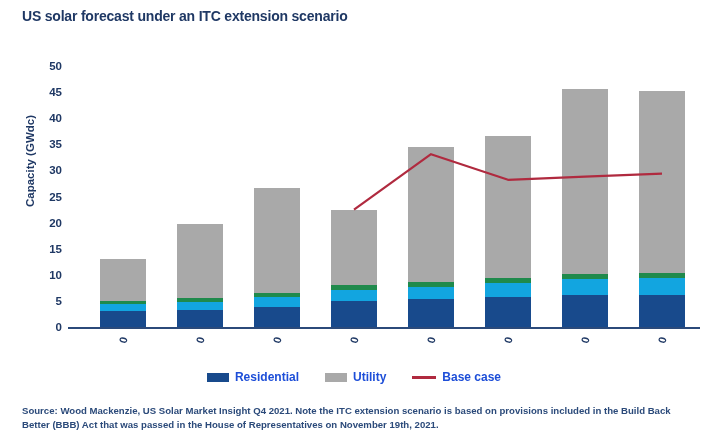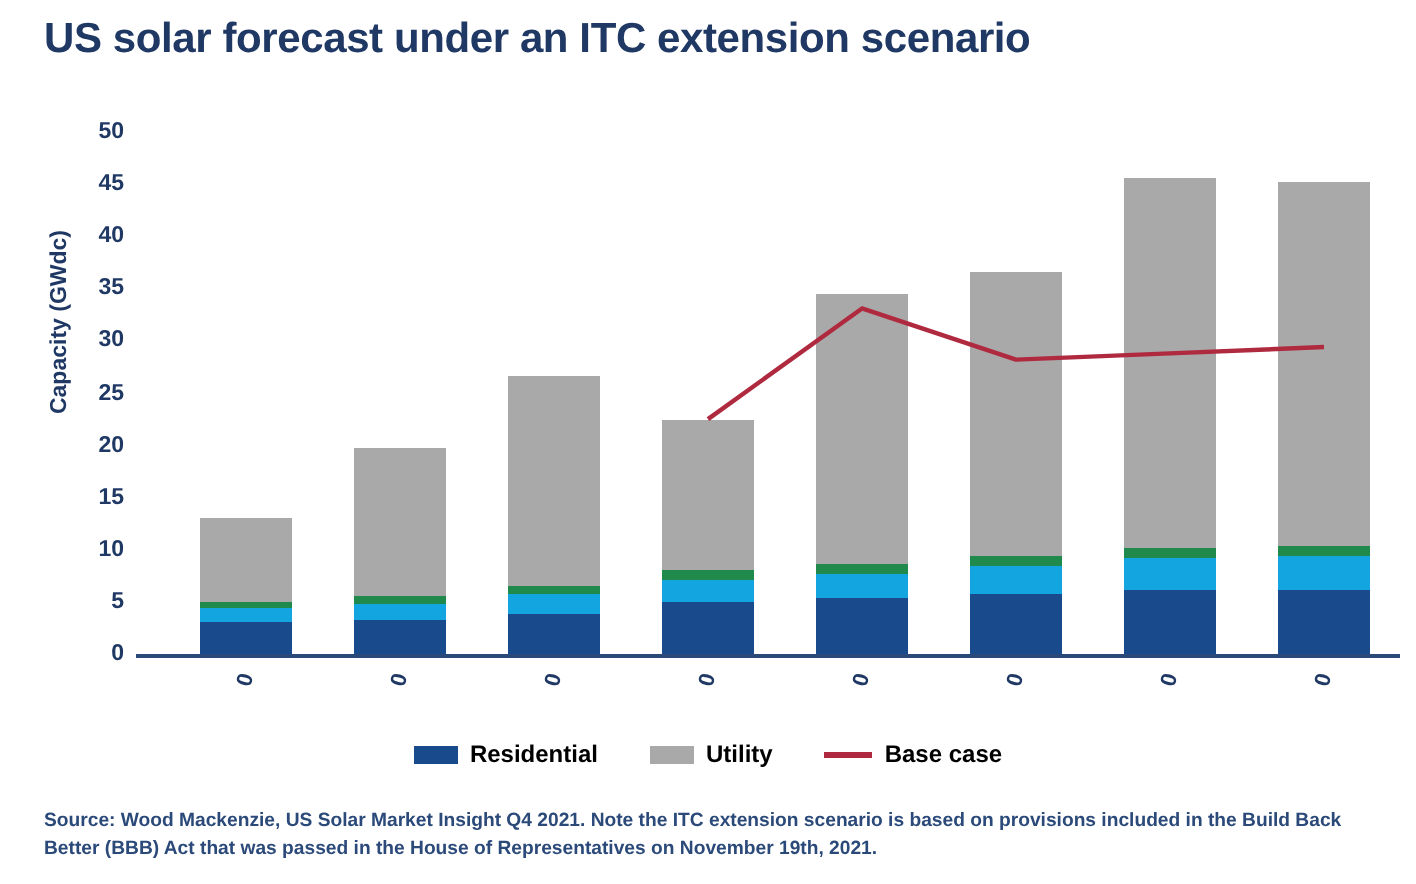--- a/index.html
+++ b/index.html
@@ -5,21 +5,21 @@
   html,body{margin:0;padding:0;}
   body{
     width:708px;height:442px;background:#ffffff;
     font-family:"Liberation Sans", sans-serif;
     color:#1b3a63;overflow:hidden;position:relative;
   }
   #chart-root{position:relative;width:708px;height:442px;}
 
   .title{
     position:absolute;left:22px;top:8px;
-    font-size:21px;font-weight:bold;color:#1f3864;
+    font-size:14px;font-weight:bold;color:#1f3864;
     letter-spacing:-0.2px;white-space:nowrap;
   }
 
   
   .plot{position:absolute;left:0;top:0;width:708px;height:442px;}
 
   .ylabel{
     position:absolute;left:-30px;top:155px;width:120px;
     transform:rotate(-90deg);transform-origin:center center;
     font-size:11.5px;font-weight:bold;color:#1f3864;text-align:center;
@@ -53,21 +53,21 @@
 
   .lineSvg{position:absolute;left:0;top:0;width:708px;height:442px;pointer-events:none;}
 
   .legend{
     position:absolute;left:0;top:366px;width:708px;height:22px;
     display:flex;justify-content:center;align-items:center;gap:26px;
   }
   .legend-item{display:flex;align-items:center;gap:6px;}
   .swatch{width:22px;height:9px;display:inline-block;}
   .swatch.line{height:3px;width:24px;}
-  .legend-label{font-size:12px;font-weight:bold;color:#000000;white-space:nowrap;}
+  .legend-label{font-size:12px;font-weight:bold;color:#1d4ed8;white-space:nowrap;}
 
   .source{
     position:absolute;left:22px;top:404px;width:668px;
     font-size:9.6px;line-height:14px;color:#2b4a7a;font-weight:bold;
   }
   .watermark{
     position:absolute;left:600px;top:402px;
     font-size:15px;font-weight:bold;color:#f07a1a;
     letter-spacing:0.5px;font-family:"Liberation Sans", sans-serif;
   }

